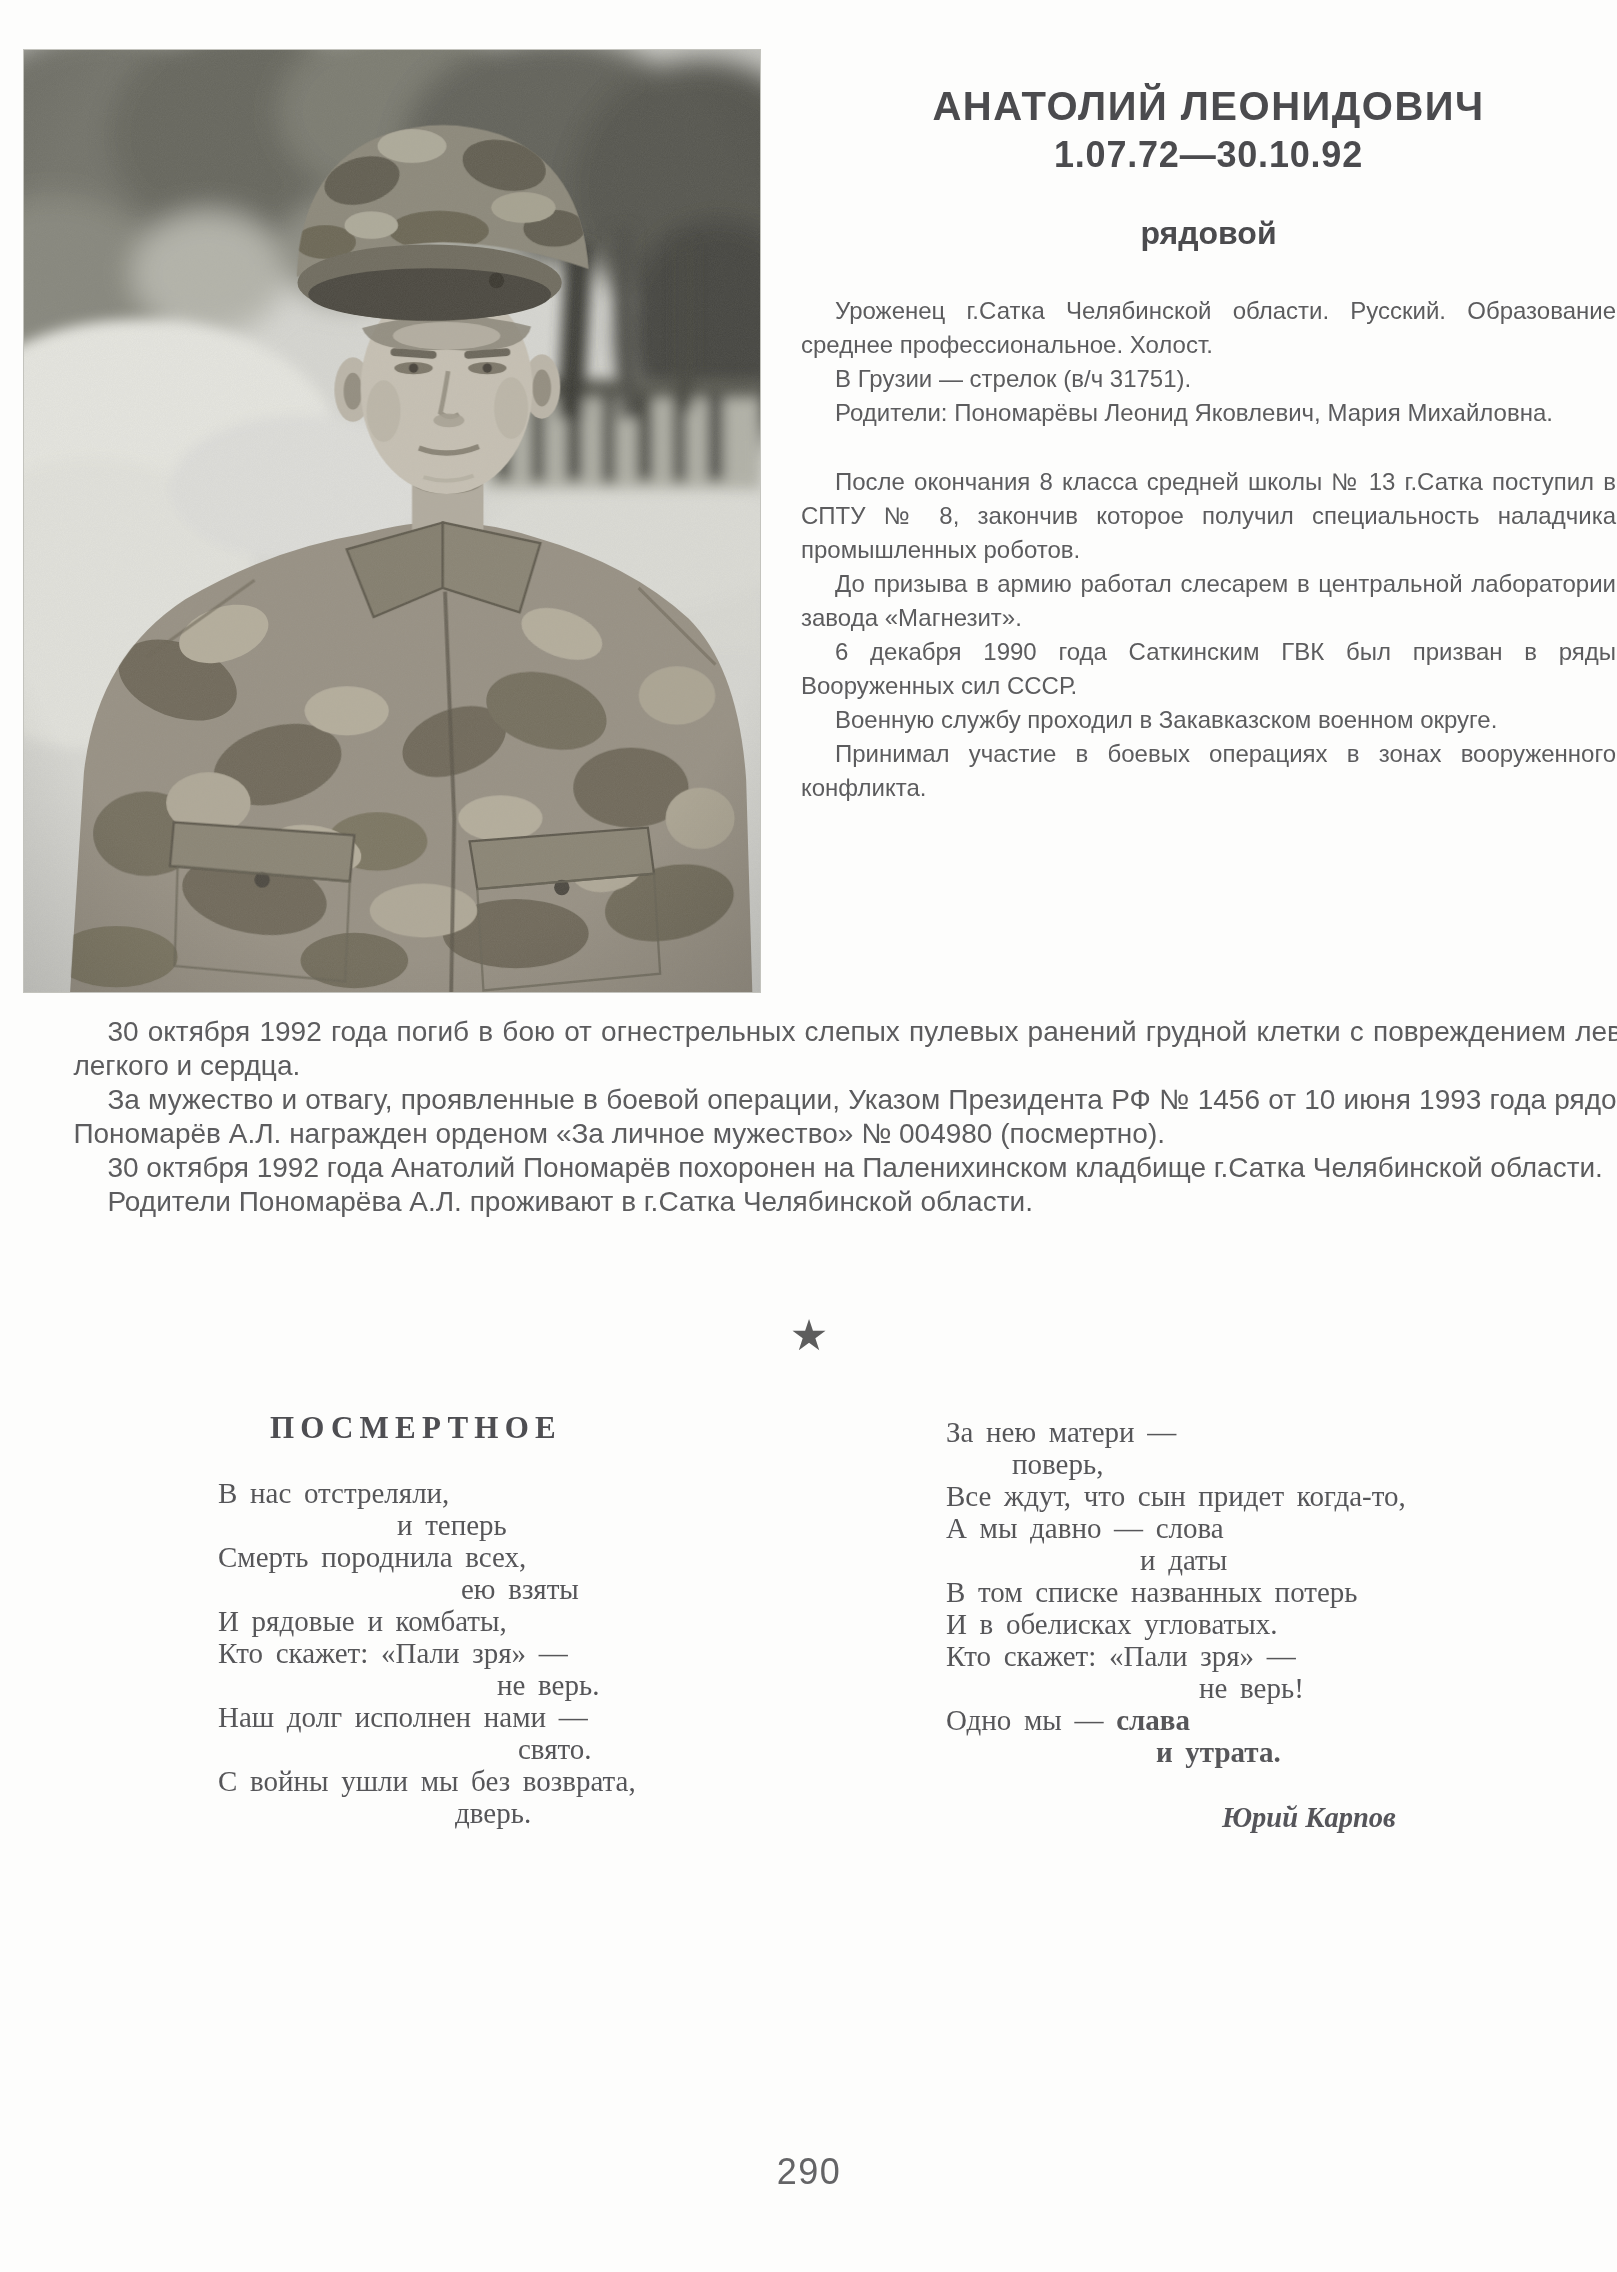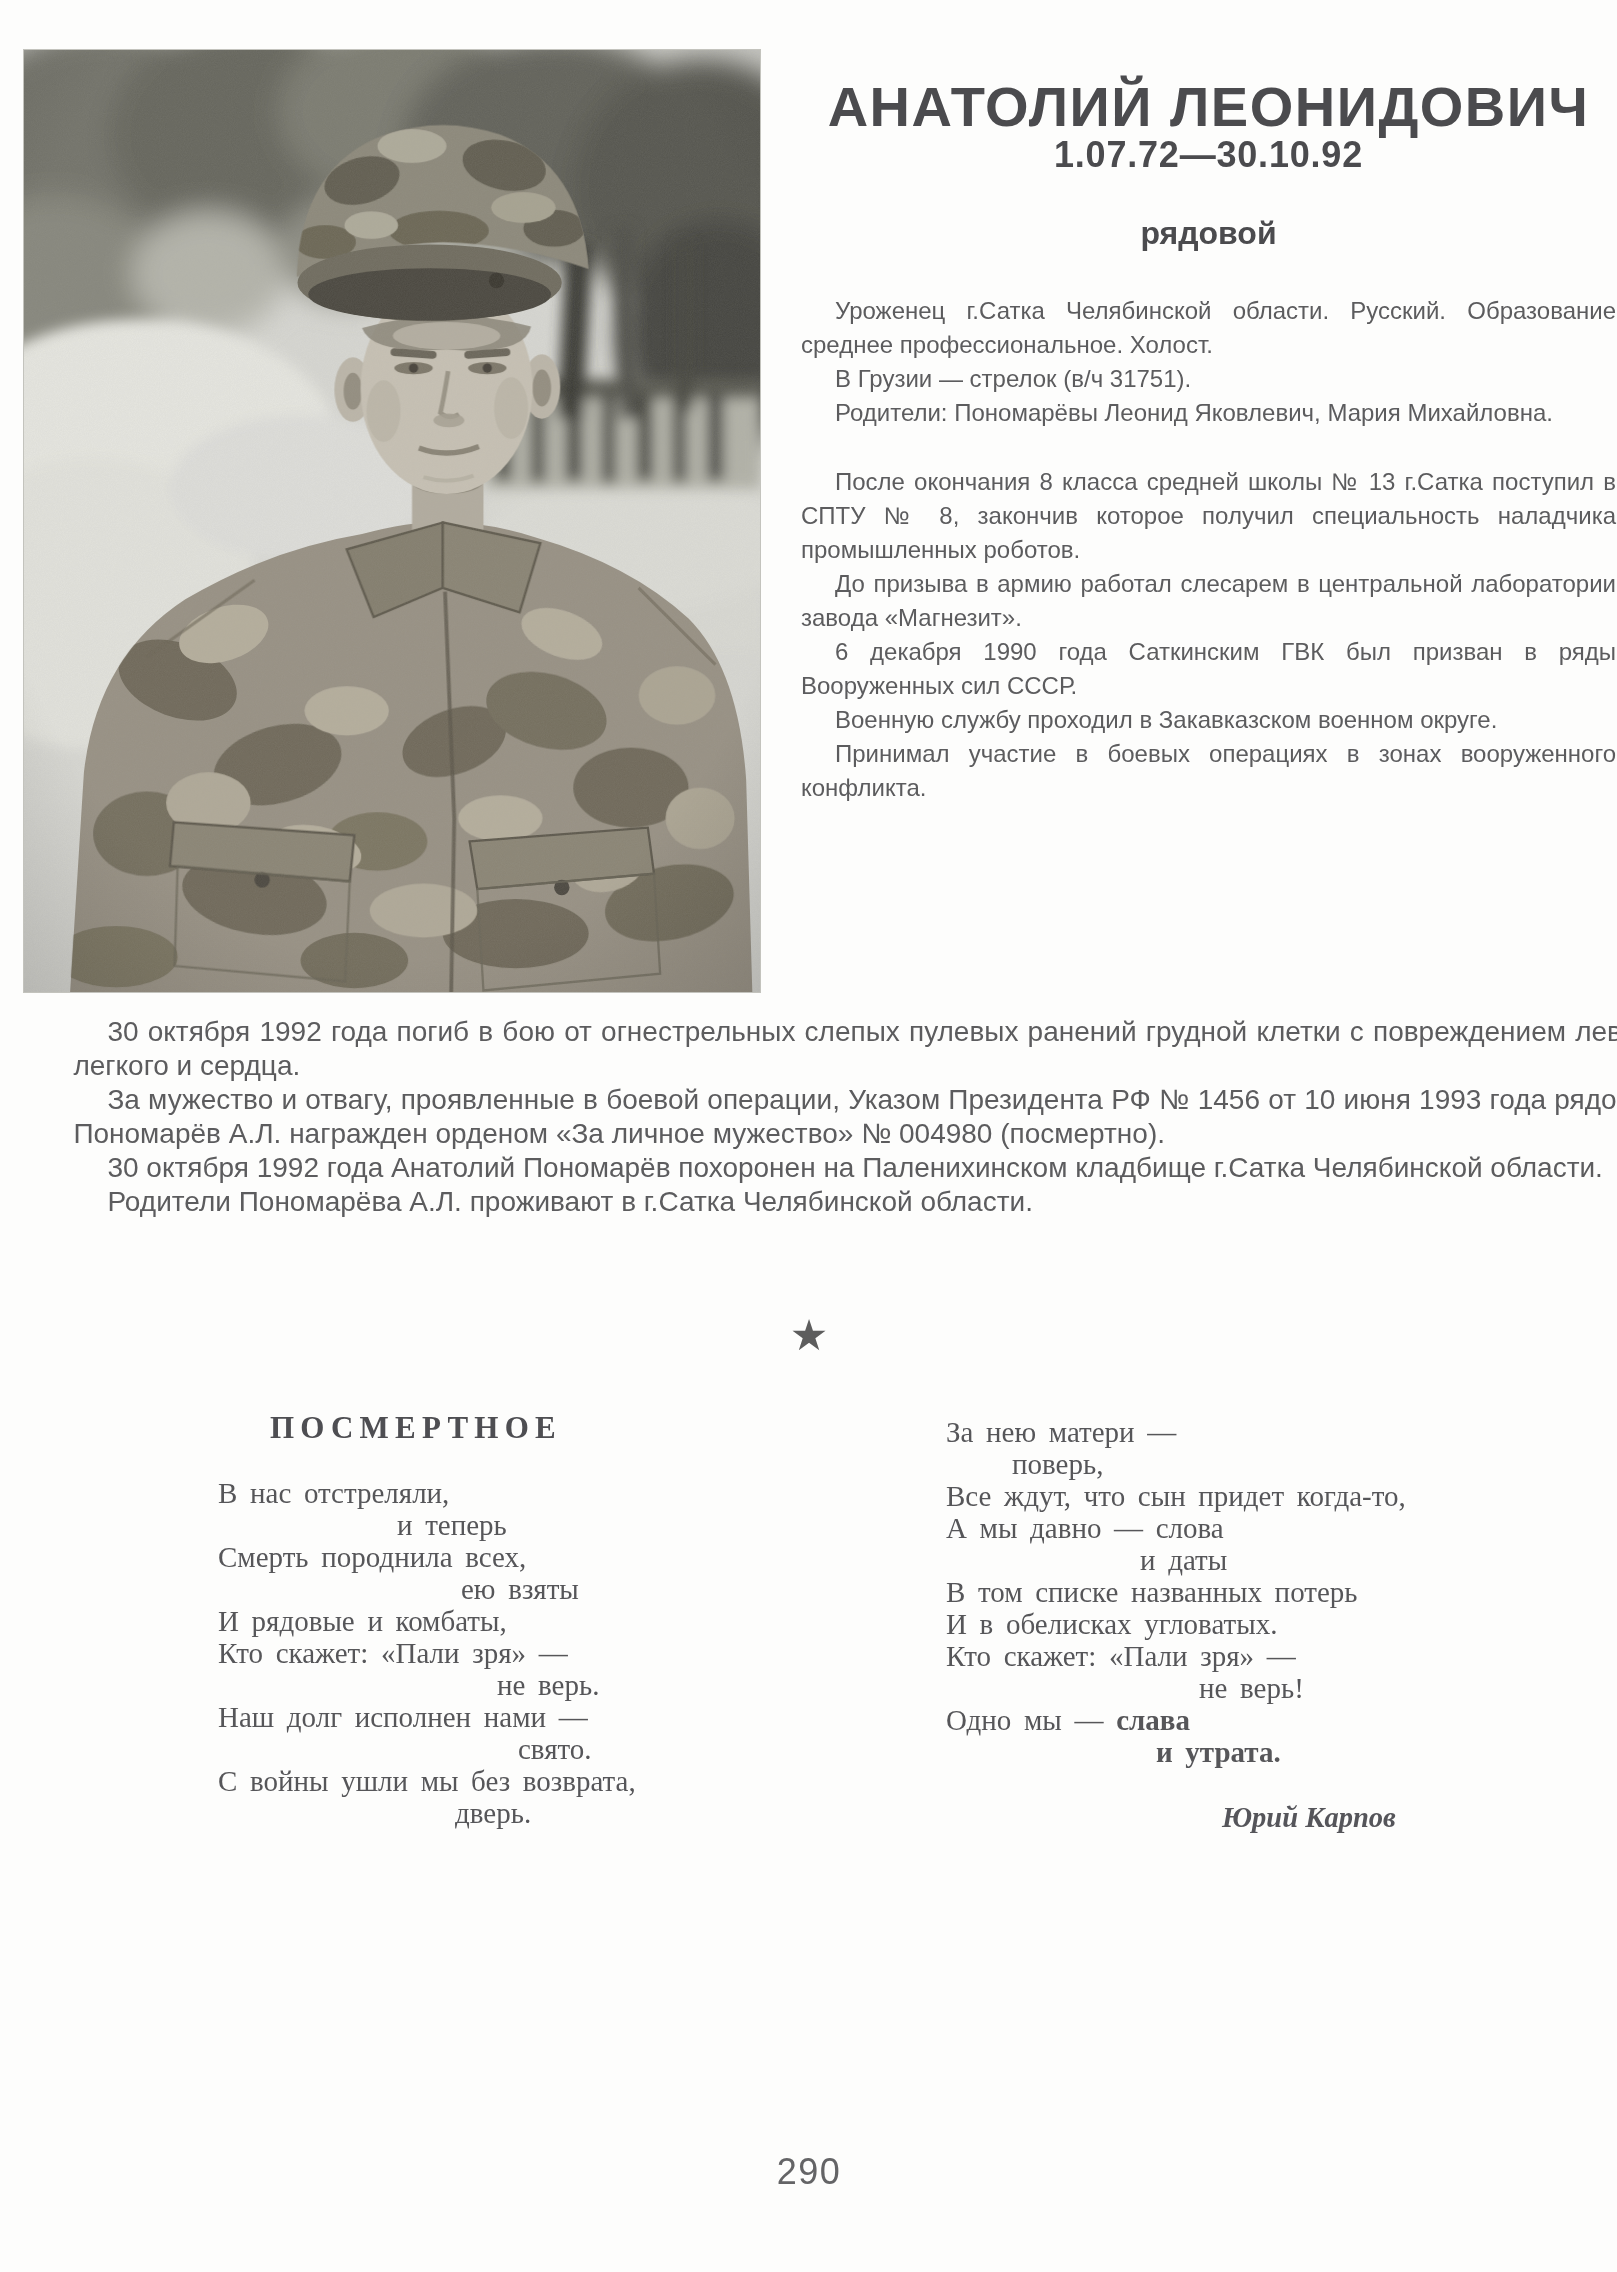--- a/index.html
+++ b/index.html
@@ -11,21 +11,21 @@
   
   .photo{
     position:absolute;left:23px;top:49px;width:738px;height:944px;
     background:#d8d8d3;border:0.8px solid #c3c3bd;box-sizing:border-box;
   }
   .photo svg{display:block;width:100%;height:100%;}
   
   .right-col{position:absolute;left:801px;top:79px;width:815px;}
   .memorial-header{text-align:center;color:#4b4b4e;font-weight:bold;}
   .surname{font-size:42px;line-height:55px;letter-spacing:2.3px;}
-  .given{font-size:56px;line-height:55px;letter-spacing:1.5px;}
+  .given{font-size:40px;line-height:55px;letter-spacing:1.5px;}
   .dates{font-size:36px;letter-spacing:0.8px;}
   .rank{font-size:32px;margin-top:39px;}
   .bio{margin-top:42px;font-size:24px;line-height:34px;text-align:justify;color:#5c5c5e;}
   .bio .para,.full-width-text .para{margin:0;text-indent:34px;}
   .bio-gap{margin-top:35px;}
   
   .full-width-text{
     position:absolute;left:25.4px;top:1015px;width:1589px;
     font-size:28px;line-height:34px;text-align:justify;color:#5c5c5e;margin-left:48px;
   }

